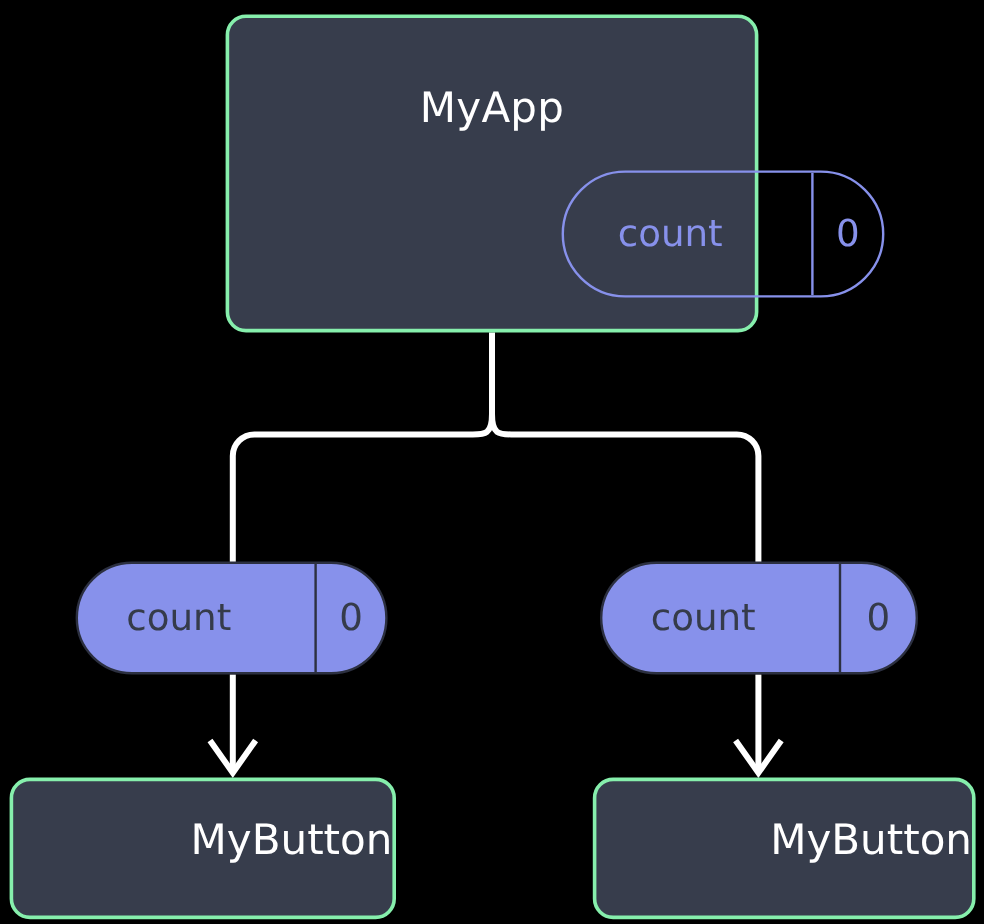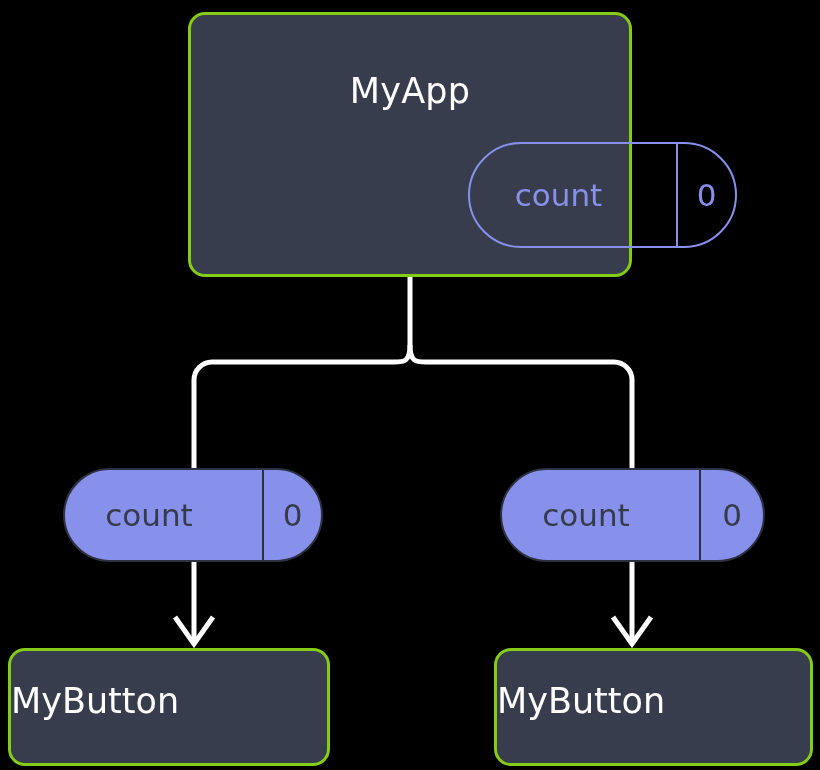--- a/index.html
+++ b/index.html
@@ -26,21 +26,21 @@
     width: 820px;
     height: 770px;
     pointer-events: none;
   }
 
   
   .comp-box {
     position: absolute;
     box-sizing: border-box;
     background: #373d4c;
-    border: 3px solid #84cc16;
+    border: 3px solid #86efac;
     border-radius: 17px;
   }
   .comp-title {
     position: absolute;
     left: 0;
     right: 0;
     text-align: center;
     color: #ffffff;
     font-weight: 400;
     letter-spacing: 0.2px;
@@ -68,21 +68,21 @@
     left: 494px;
     top: 648px;
     width: 319px;
     height: 118px;
   }
   .leaf-title {
     position: absolute;
     left: 0;
     right: 0;
     top: 30px;
-    text-align: left;
+    text-align: right;
     color: #ffffff;
     font-size: 35px;
     white-space: nowrap;
   }
 
   
   .pill {
     position: absolute;
     box-sizing: border-box;
     display: flex;

